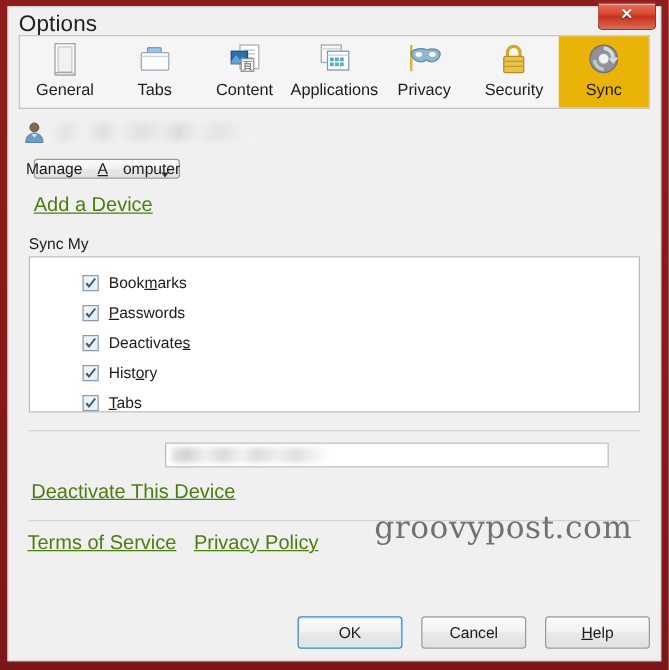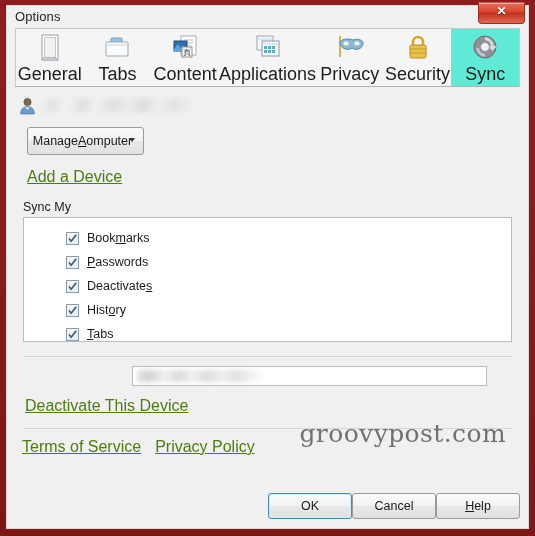--- a/index.html
+++ b/index.html
@@ -33,21 +33,21 @@
 
   
   #titlebar {
     position: relative;
     height: 24px;
     background: transparent;
   }
   #title-text {
     position: absolute;
     left: 8px; top: 3px;
-    font-size: 13px;
+    font-size: 18px;
     color: #232323;
     letter-spacing: .1px;
     white-space: nowrap;
   }
   #close-button {
     position: absolute;
     right: 3px; top: -4px;
     width: 45px; height: 20px;
     border: 1px solid #9a2f24;
     border-top: 1px solid #c9604f;
@@ -90,31 +90,31 @@
     flex: 1 1 0;
     display: flex;
     flex-direction: column;
     align-items: center;
     justify-content: flex-start;
     padding-top: 4px;
     cursor: pointer;
     position: relative;
   }
   .tab.selected {
-    background: #5eead4;
+    background: #eab308;
   }
   .tab-icon {
     height: 30px;
     width: 34px;
     display: flex;
     align-items: center;
     justify-content: center;
   }
   .tab-label {
-    font-size: 18px;
+    font-size: 13px;
     color: #1c1c1c;
     margin-top: 1px;
     white-space: nowrap;
   }
   #tabstrip-rule {
     height: 1px;
     background: #b4b4b4;
     margin-bottom: 0;
   }
 
@@ -145,32 +145,33 @@
        #f1f1f1 34%, #e0e0e0 45%, #ececec 56%, #dcdcdc 64%,
        #efefef 74%, #e4e4e4 84%, #f2f2f2 100%);
     filter: blur(2.1px);
     opacity: .95;
   }
 
   
   #manage-account-button {
     position: relative;
     margin: 9px 0 0 12px;
-    width: 117px; height: 28px;
+    width: 117px; height: 16px;
     box-sizing: border-box;
     border: 1px solid #9a9a9a;
     border-radius: 3px;
     background: linear-gradient(to bottom, #fbfbfb 0%, #f2f2f2 48%, #e7e7e7 52%, #e2e2e2 100%);
     font-size: 12.5px;
     color: #1b1b1b;
     display: flex;
     align-items: center;
     justify-content: center;
     cursor: pointer;
     padding-right: 6px;
+    gap: 12px;
   }
   #manage-account-caret {
     position: absolute;
     right: 8px; top: 10px;
     width: 0; height: 0;
     border-left: 3.5px solid transparent;
     border-right: 3.5px solid transparent;
     border-top: 4px solid #333;
   }
 
@@ -289,21 +290,21 @@
     white-space: nowrap;
     letter-spacing: .4px;
     pointer-events: none;
   }
 
   
   #button-bar {
     position: absolute;
     right: 8px; bottom: 9px;
     display: flex;
-    gap: 0;
+    gap: 15px;
   }
   .dlg-button {
     width: 84px; height: 26px;
     box-sizing: border-box;
     border: 1px solid #9a9a9a;
     border-radius: 3px;
     background: linear-gradient(to bottom, #fbfbfb 0%, #f2f2f2 48%, #e8e8e8 52%, #e1e1e1 100%);
     font-size: 12.5px;
     color: #1b1b1b;
     display: flex;

